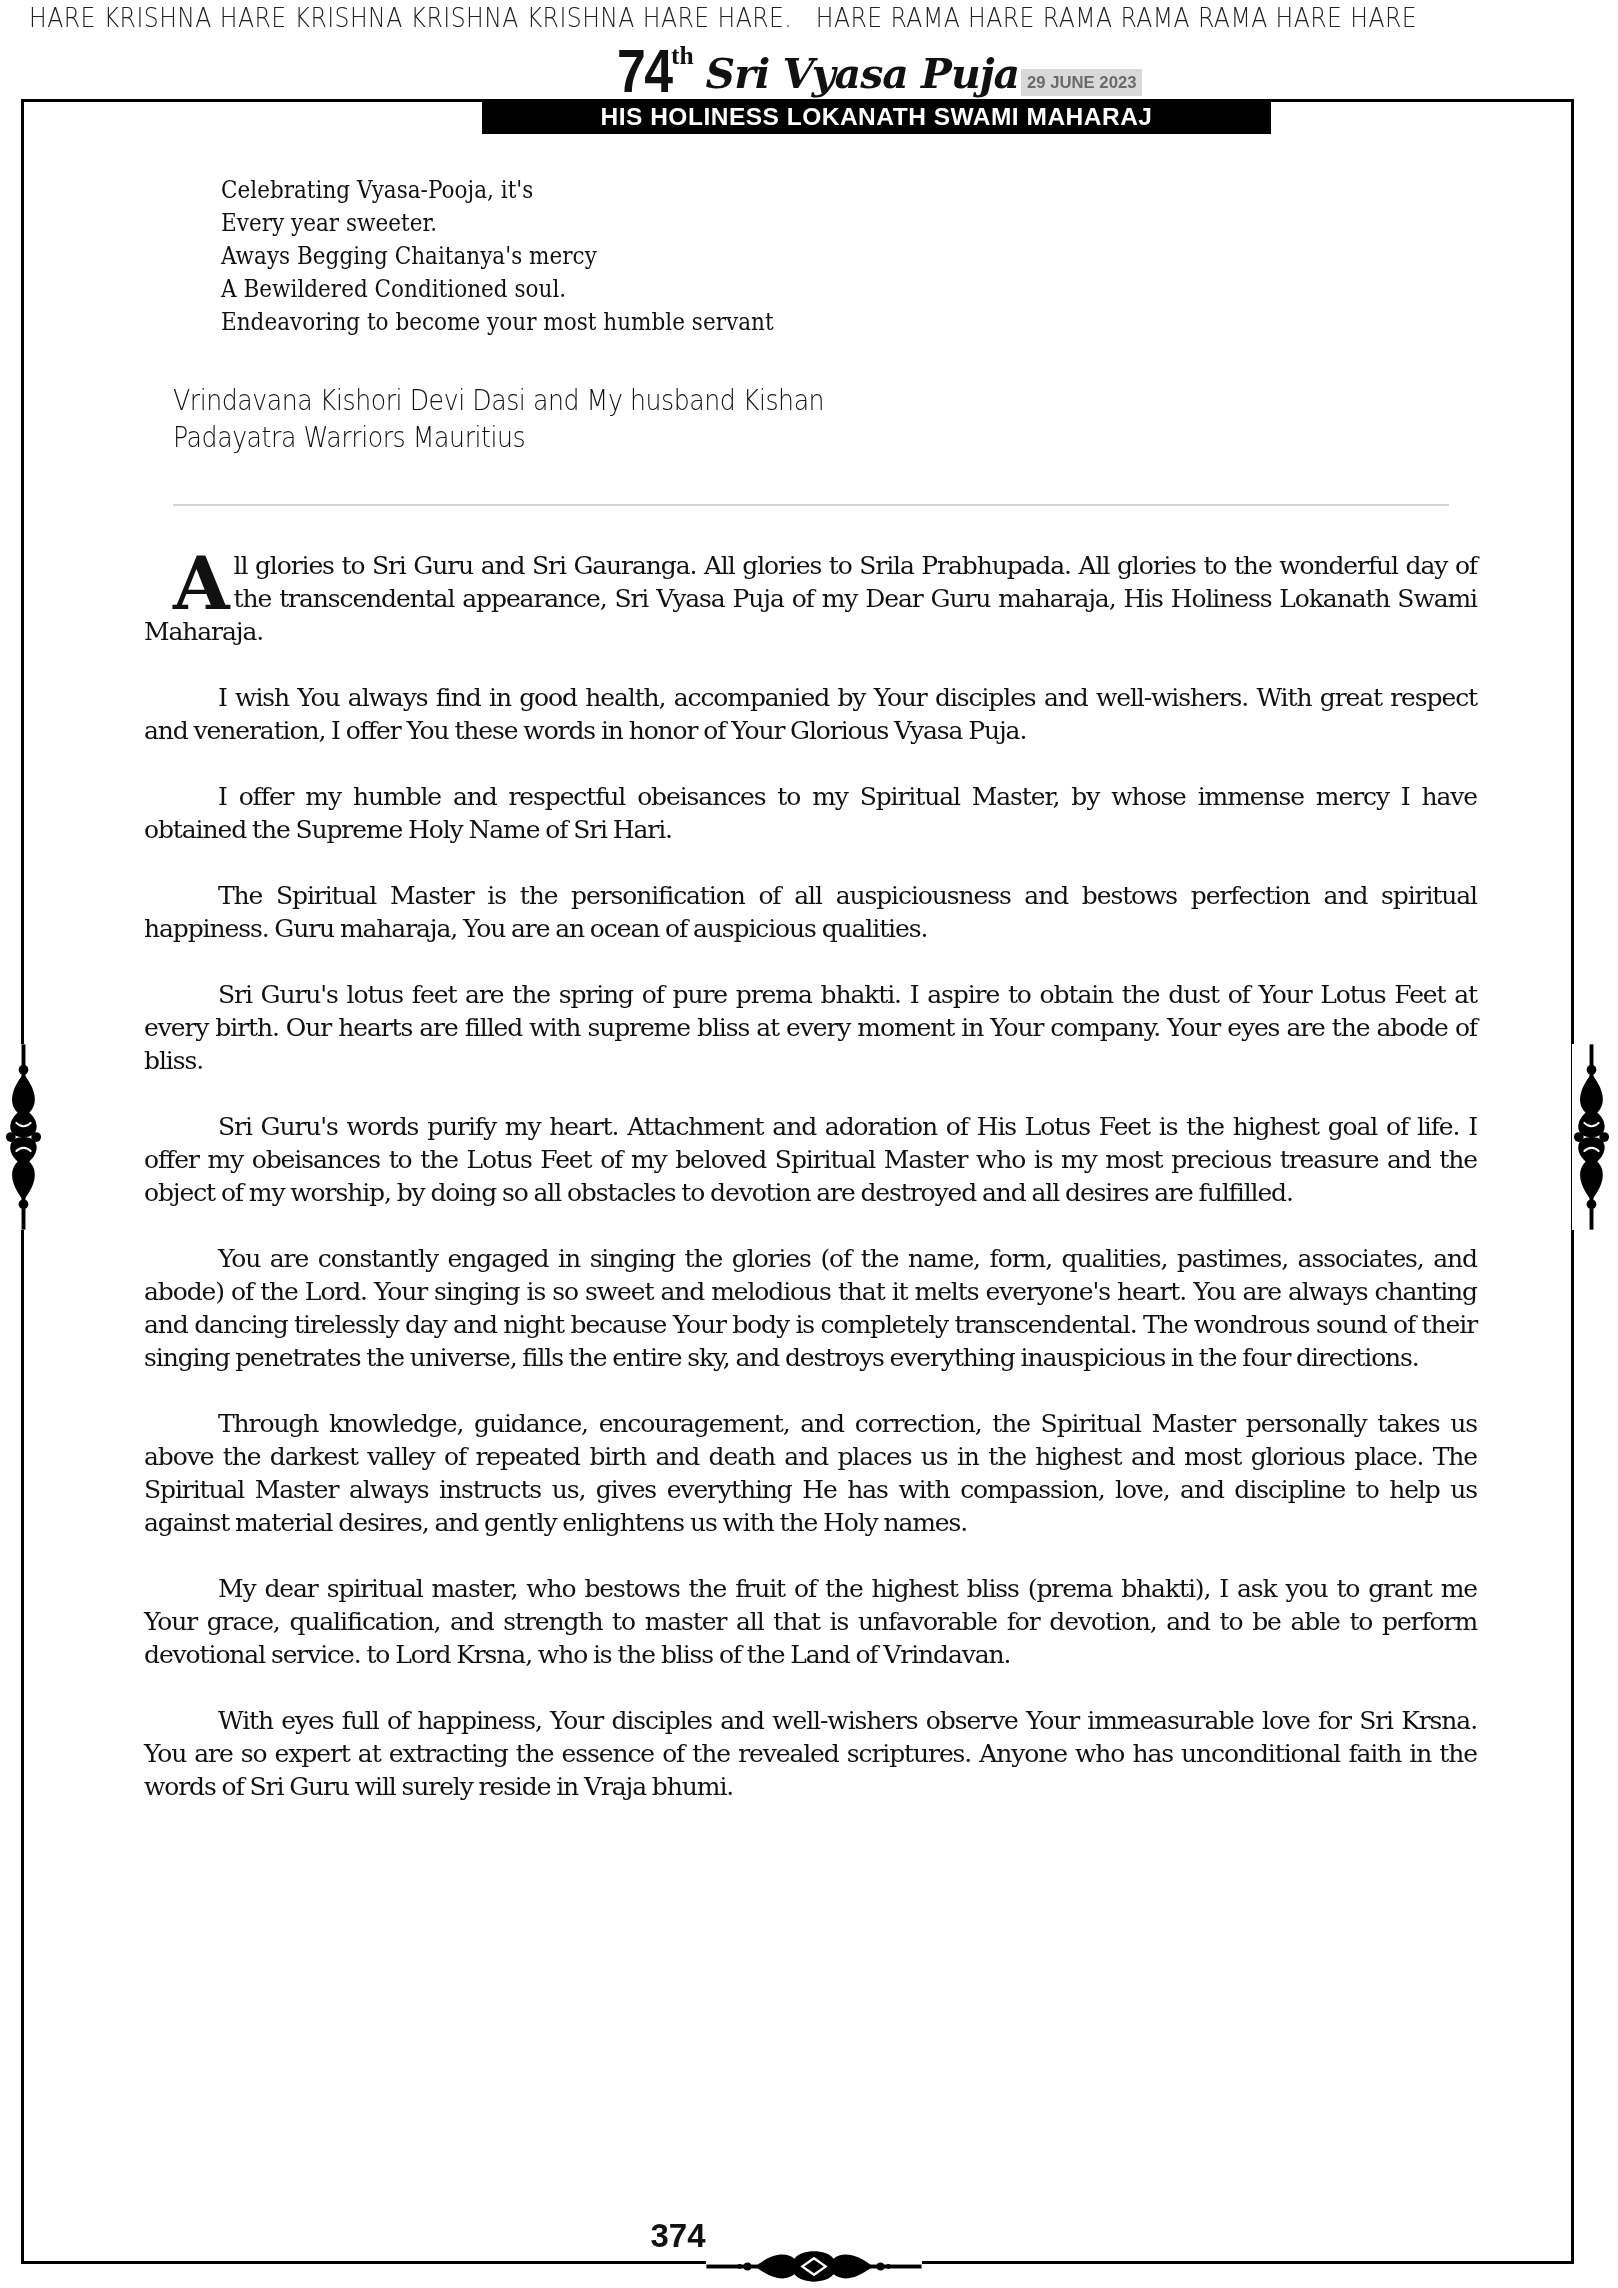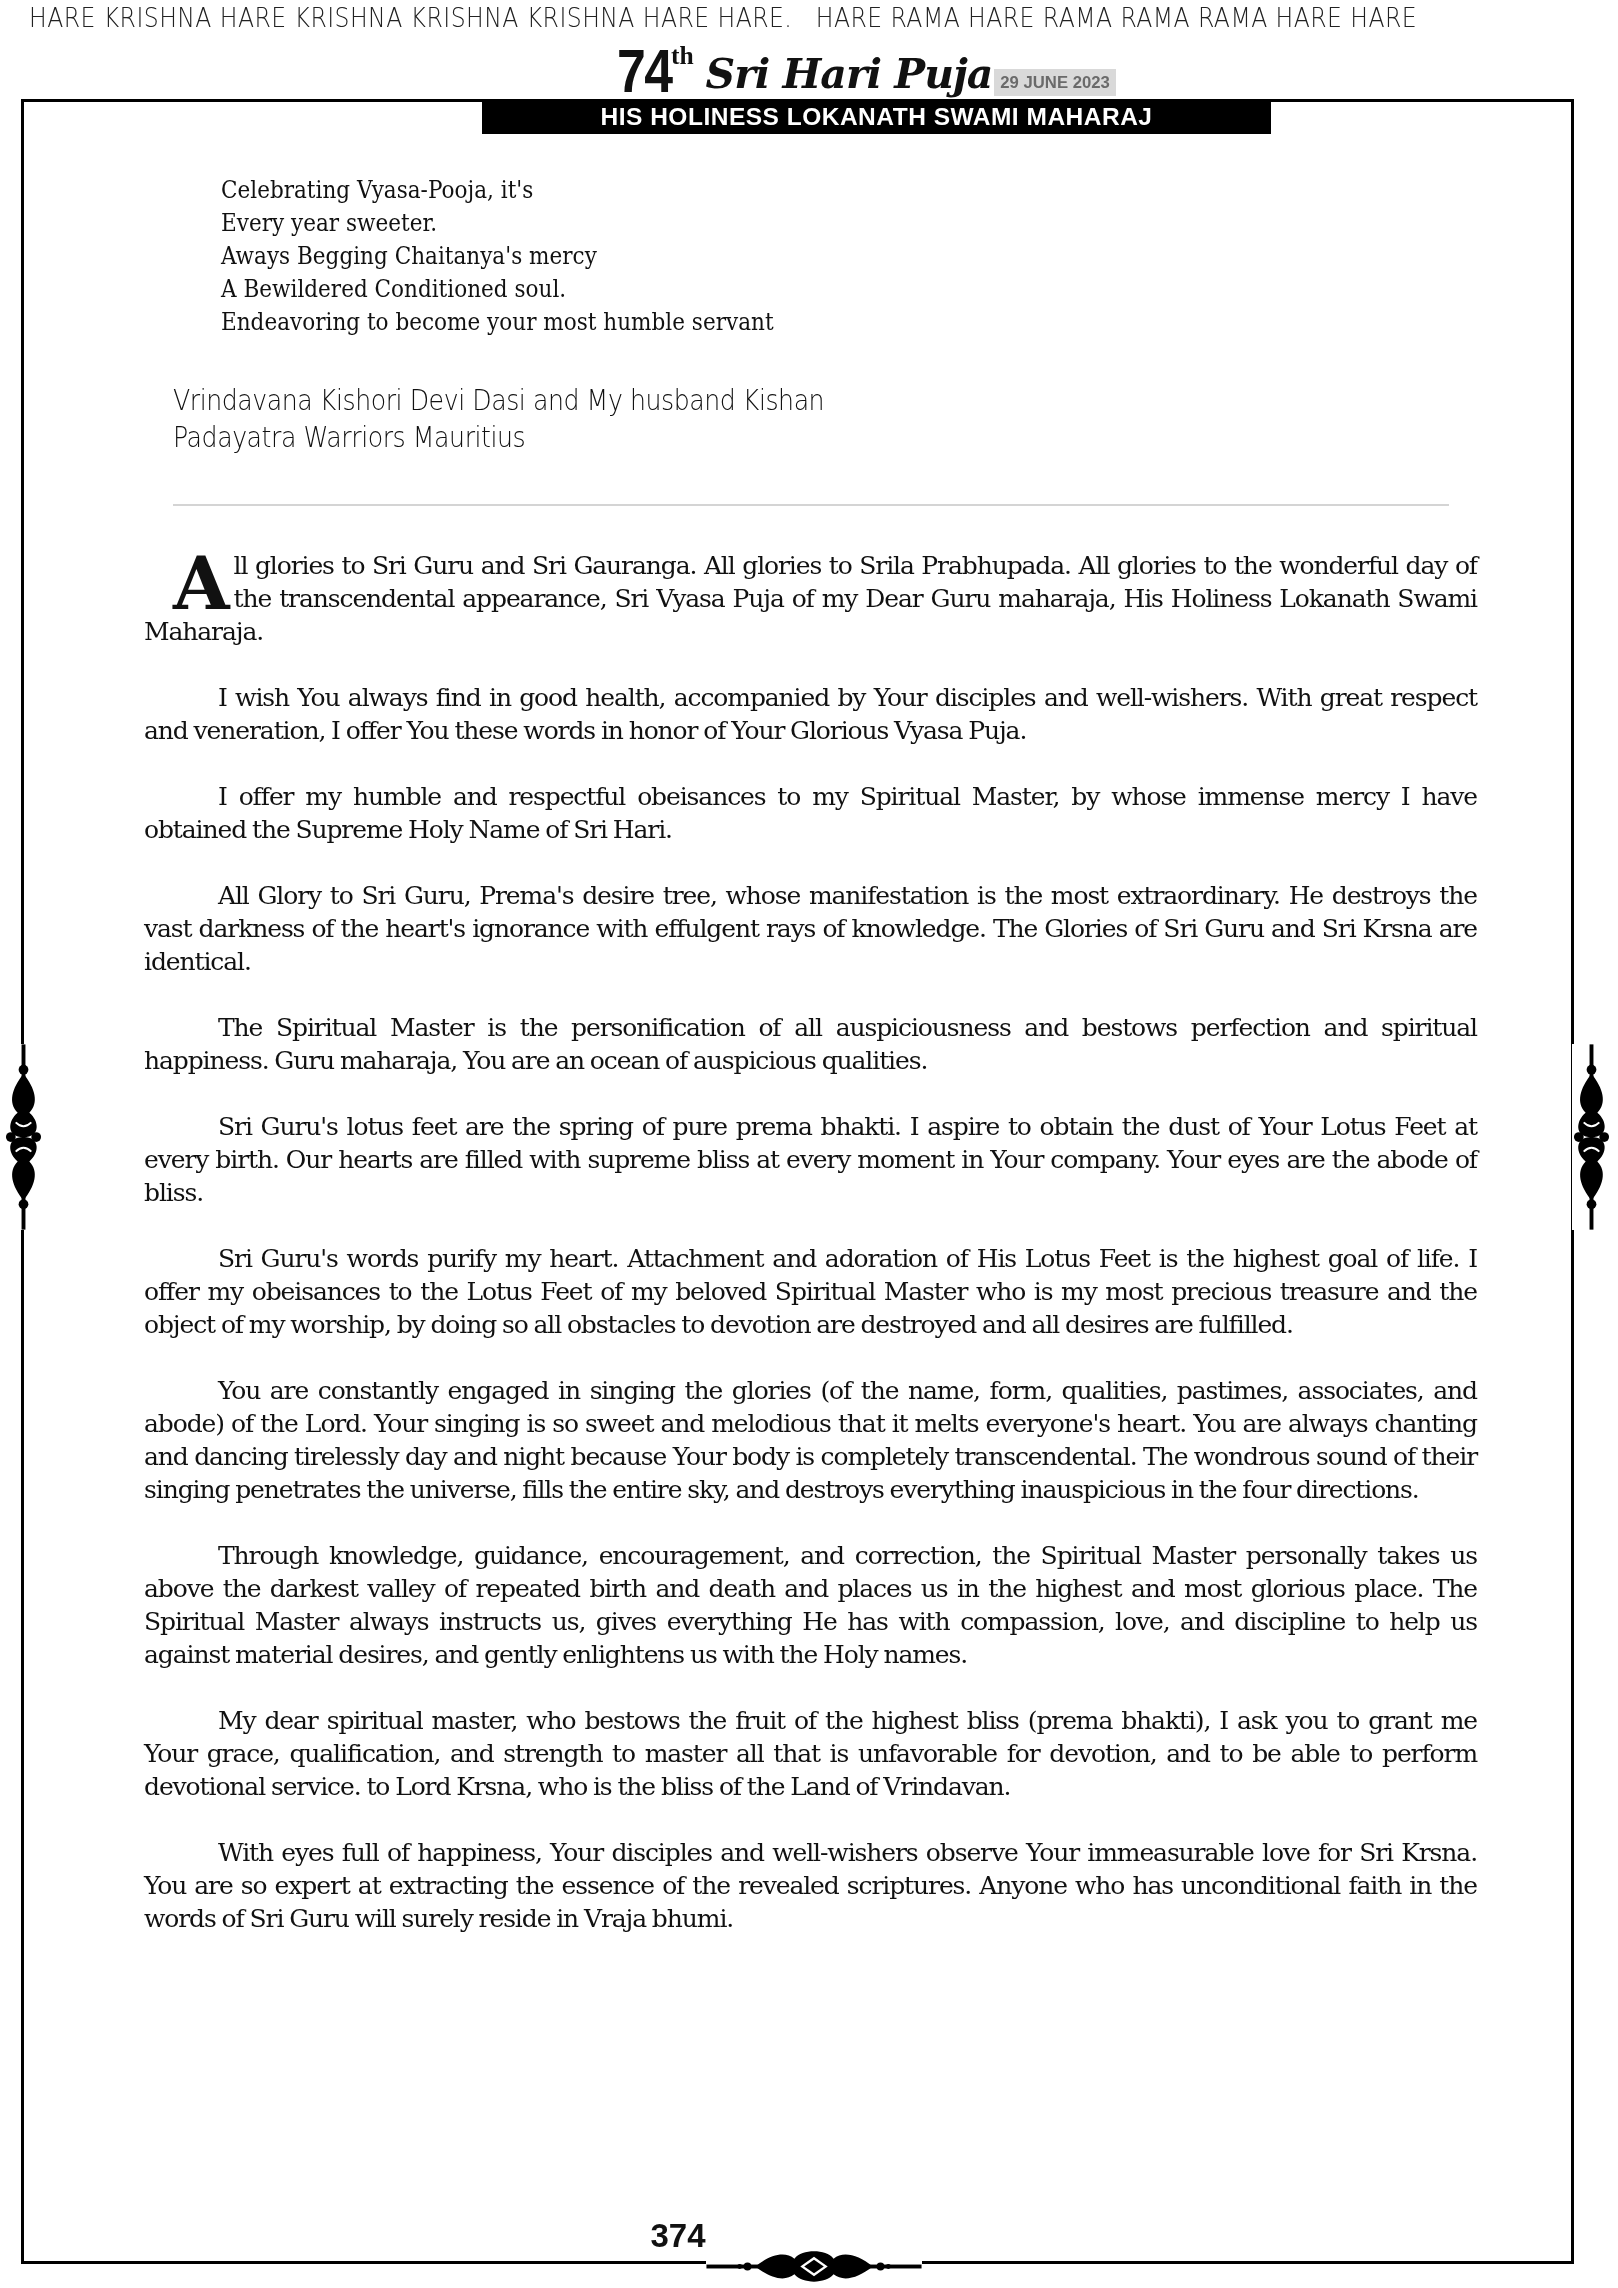--- a/index.html
+++ b/index.html
@@ -97,21 +97,21 @@
 <div class="mantra">
   <span>HARE KRISHNA HARE KRISHNA KRISHNA KRISHNA HARE HARE.</span>
   <span>HARE RAMA HARE RAMA RAMA RAMA HARE HARE</span>
 </div>
 
 <div class="frame"></div>
 
 <div class="title-wrap">
   <span class="title-num">74</span>
   <span class="title-sup">th</span>
-  <span class="title-text">Sri Hari Puja</span>
+  <span class="title-text">Sri Vyasa Puja</span>
   <span class="date-badge">29 JUNE 2023</span>
 </div>
 
 <div class="name-bar">HIS HOLINESS LOKANATH SWAMI MAHARAJ</div>
 
 <div class="poem">
   <div>Celebrating Vyasa-Pooja, it's</div>
   <div>Every year sweeter.</div>
   <div>Aways Begging Chaitanya's mercy</div>
   <div>A Bewildered Conditioned soul.</div>
@@ -122,21 +122,20 @@
   <div>Vrindavana Kishori Devi Dasi and My husband Kishan</div>
   <div>Padayatra Warriors Mauritius</div>
 </div>
 
 <div class="separator"></div>
 
 <div class="body-text">
   <p class="first"><span class="dropcap">A</span><span>ll glories to Sri Guru and Sri Gauranga. All glories to Srila Prabhupada. All glories to the wonderful day of the transcendental appearance, Sri Vyasa Puja of my Dear Guru maharaja, His Holiness Lokanath Swami Maharaja.</span></p>
   <p>I wish You always find in good health, accompanied by Your disciples and well-wishers. With great respect and veneration, I offer You these words in honor of Your Glorious Vyasa Puja.</p>
   <p>I offer my humble and respectful obeisances to my Spiritual Master, by whose immense mercy I have obtained the Supreme Holy Name of Sri Hari.</p>
-  <p>All Glory to Sri Guru, Prema's desire tree, whose manifestation is the most extraordinary. He destroys the vast darkness of the heart's ignorance with effulgent rays of knowledge. The Glories of Sri Guru and Sri Krsna are identical.</p>
   <p>The Spiritual Master is the personification of all auspiciousness and bestows perfection and spiritual happiness. Guru maharaja, You are an ocean of auspicious qualities.</p>
   <p>Sri Guru's lotus feet are the spring of pure prema bhakti. I aspire to obtain the dust of Your Lotus Feet at every birth. Our hearts are filled with supreme bliss at every moment in Your company. Your eyes are the abode of bliss.</p>
   <p>Sri Guru's words purify my heart. Attachment and adoration of His Lotus Feet is the highest goal of life. I offer my obeisances to the Lotus Feet of my beloved Spiritual Master who is my most precious treasure and the object of my worship, by doing so all obstacles to devotion are destroyed and all desires are fulfilled.</p>
   <p>You are constantly engaged in singing the glories (of the name, form, qualities, pastimes, associates, and abode) of the Lord. Your singing is so sweet and melodious that it melts everyone's heart. You are always chanting and dancing tirelessly day and night because Your body is completely transcendental. The wondrous sound of their singing penetrates the universe, fills the entire sky, and destroys everything inauspicious in the four directions.</p>
   <p>Through knowledge, guidance, encouragement, and correction, the Spiritual Master personally takes us above the darkest valley of repeated birth and death and places us in the highest and most glorious place. The Spiritual Master always instructs us, gives everything He has with compassion, love, and discipline to help us against material desires, and gently enlightens us with the Holy names.</p>
   <p>My dear spiritual master, who bestows the fruit of the highest bliss (prema bhakti), I ask you to grant me Your grace, qualification, and strength to master all that is unfavorable for devotion, and to be able to perform devotional service. to Lord Krsna, who is the bliss of the Land of Vrindavan.</p>
   <p>With eyes full of happiness, Your disciples and well-wishers observe Your immeasurable love for Sri Krsna. You are so expert at extracting the essence of the revealed scriptures. Anyone who has unconditional faith in the words of Sri Guru will surely reside in Vraja bhumi.</p>
 </div>
 
 <div class="orn-left">

